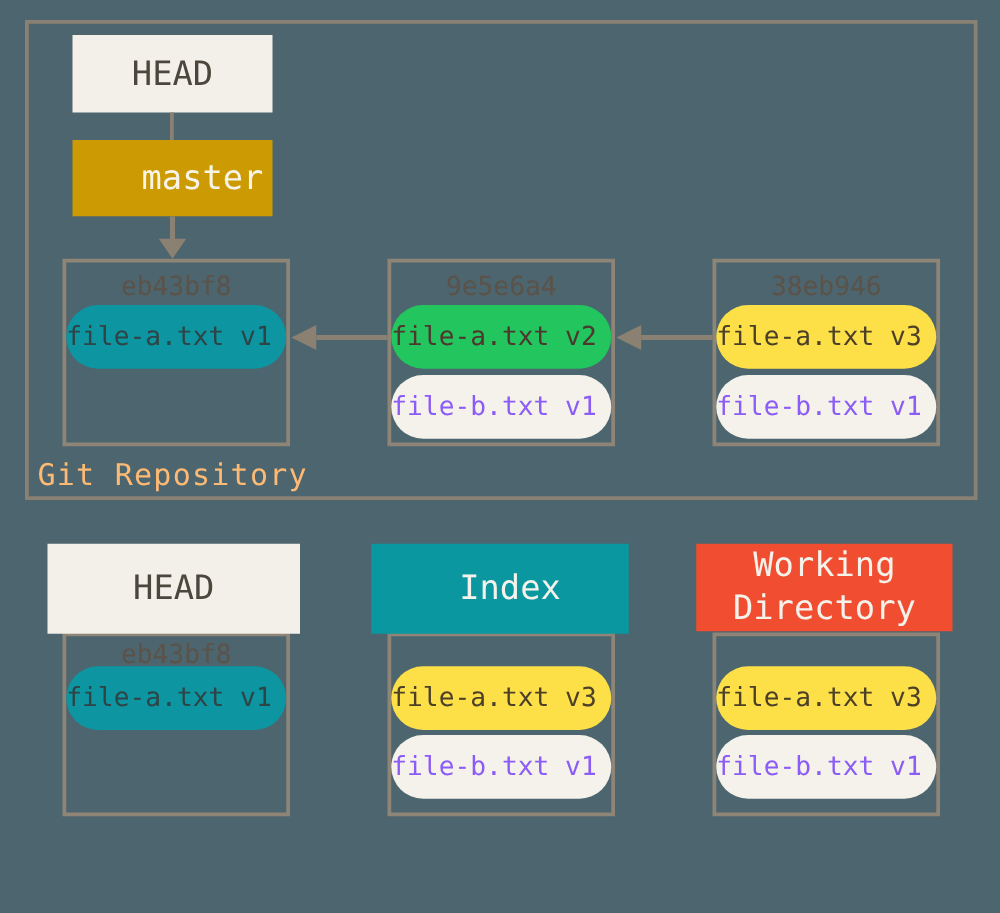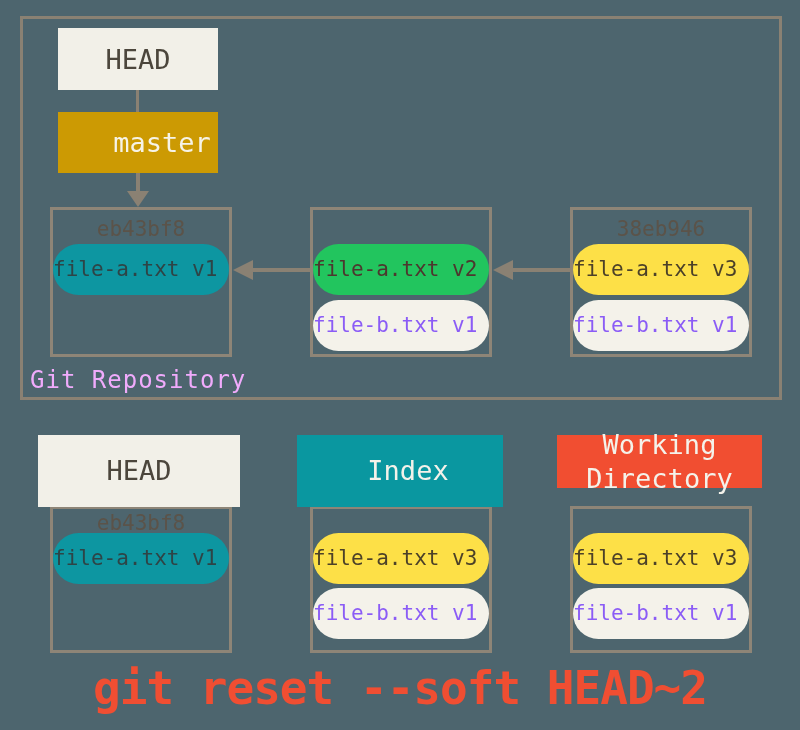--- a/index.html
+++ b/index.html
@@ -4,21 +4,21 @@
 <style>
   html,body{margin:0;padding:0;background:#4d656e;}
   #canvas{
     position:relative;width:800px;height:730px;background:#4d656e;
     font-family:"DejaVu Sans Mono", monospace;overflow:hidden;
   }
   .abs{position:absolute;box-sizing:border-box;}
 
   
   .repo-frame{left:20px;top:16px;width:762px;height:384px;border:3px solid #8a8173;}
-  .repo-label{left:30px;top:366px;font-size:24px;color:#f0abfc;letter-spacing:1px;}
+  .repo-label{left:30px;top:366px;font-size:24px;color:#fdba74;letter-spacing:1px;}
 
   
   .refbox{width:160px;height:62px;display:flex;align-items:center;justify-content:center;
           font-size:27px;}
   .head-ref{left:58px;top:28px;background:#f2f0e8;color:#4c463c;}
   .branch-ref{left:58px;top:112px;height:61px;background:#cc9a03;color:#f6f3e7;padding-left:48px;}
 
   
   .vline1{left:136px;top:90px;width:3px;height:22px;background:#8a8173;}
   .vline2{left:136px;top:173px;width:4px;height:19px;background:#8a8173;}
@@ -48,21 +48,21 @@
   .pill[data-color="white"]{background:#f4f2ea;color:#8b5cf6;}
 
   
   .area-header{height:72px;display:flex;align-items:center;justify-content:center;
     font-size:27px;line-height:1.25;text-align:center;z-index:2;}
   .area-header[data-color="cream"]{background:#f2f0e8;color:#4c463c;}
   .area-header[data-color="teal"]{background:#0a97a0;color:#f4f2ea;padding-left:16px;}
   .area-header[data-color="red"]{background:#f14e31;color:#f4f2ea;}
   .h1{left:38px;top:435px;width:202px;}
   .h2{left:297px;top:435px;width:206px;}
-  .h3{left:557px;top:435px;width:205px;height:53px;padding:0 18px;}
+  .h3{left:557px;top:435px;width:205px;height:70px;padding:0 18px;}
 
   
   .bbox{width:182px;height:147px;border:3px solid #8e8577;z-index:1;}
   .b1{left:50px;top:506px;} .b2{left:310px;top:506px;} .b3{left:570px;top:506px;}
   .bbox .hash{position:absolute;left:0;right:0;top:2px;text-align:center;
     font-size:21px;color:#5b5349;}
   .bbox .pill.p1{top:24px;} .bbox .pill.p2{top:79px;}
 
   
   .caption{left:0;right:0;top:661px;text-align:center;font-size:46px;
@@ -86,20 +86,21 @@
   </div>
   <div class="abs vline2"></div>
   <div class="abs arrow-down"></div>
 
   <div class="abs cbox c1">
     <div class="hash">eb43bf8</div>
     <div class="pill p1" data-color="teal">file-a.txt v1</div>
   </div>
 
   <div class="abs cbox c2">
+    <div class="hash">9e5e6a4</div>
     <div class="pill p1" data-color="red">file-a.txt v2</div>
     <div class="pill p2" data-color="white">file-b.txt v1</div>
   </div>
 
   <div class="abs cbox c3">
     <div class="hash">38eb946</div>
     <div class="pill p1" data-color="gold">file-a.txt v3</div>
     <div class="pill p2" data-color="white">file-b.txt v1</div>
   </div>
 
@@ -125,15 +126,14 @@
   </div>
 
   <div class="abs bbox b3">
     <div class="pill p1" data-color="gold">file-a.txt v3</div>
     <div class="pill p2" data-color="white">file-b.txt v1</div>
   </div>
   <div class="abs area-header h3" data-color="red">
     <span>Working Directory</span>
   </div>
 
-  <div class="abs caption">git reset --soft HEAD~2</div>
 
 </div>
 
 </body></html>

